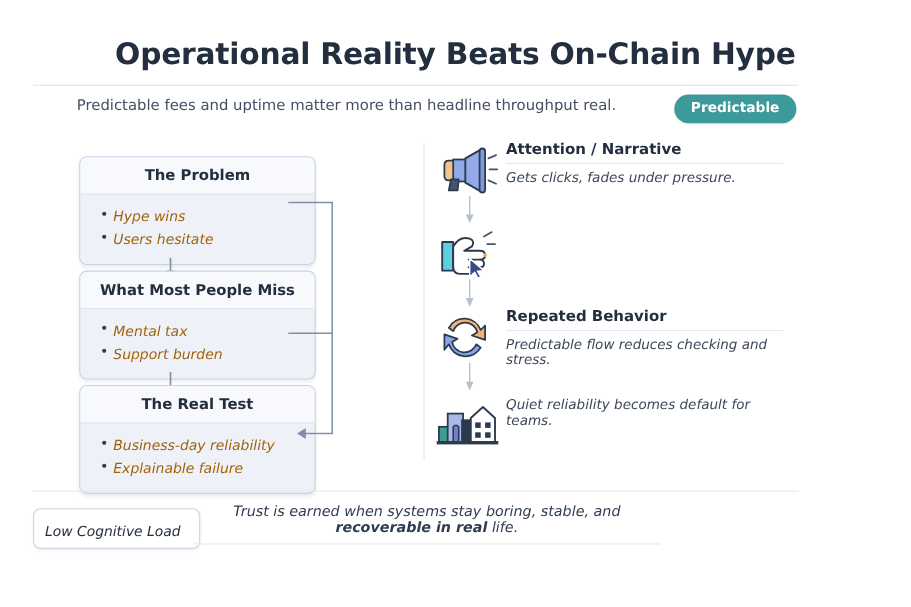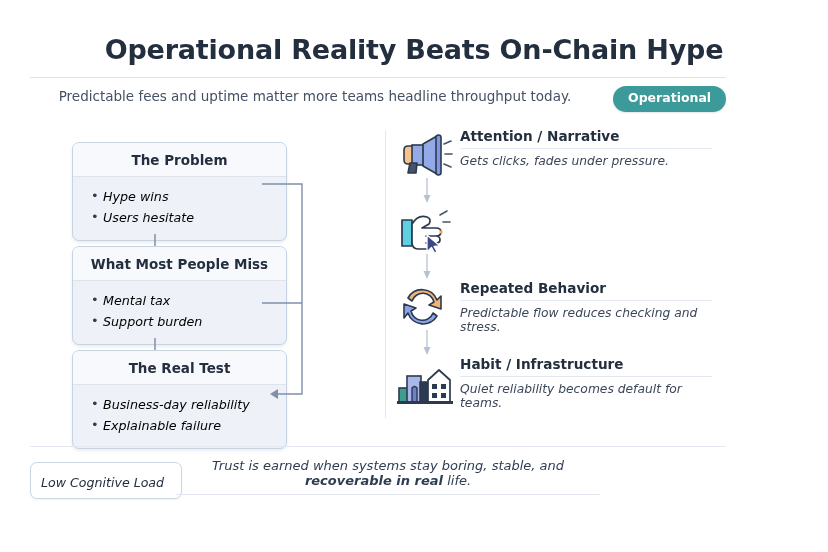--- a/index.html
+++ b/index.html
@@ -53,21 +53,21 @@
   .fbox-head{
     background:#f7f9fc;
     padding:9px 12px 8px 12px;
     font-size:13.5px;font-weight:bold;color:#232f3e;
     text-align:center;
     border-bottom:1px solid #dde4ee;
   }
   .fbox-body{padding:7px 12px 9px 18px;}
   .fbox-body li{
     list-style:none;
-    font-size:12.7px;color:#000000;
+    font-size:12.7px;color:#a16207;
     margin:5px 0 6px 0;
     position:relative;padding-left:12px;
     font-style:italic;
   }
   .fbox-body li:before{
     content:"\2022";position:absolute;left:0;top:-1px;
     color:#2f3d52;font-size:13px;font-style:normal;
   }
   .fbox-body ul{margin:0;padding:0;}
 
@@ -129,22 +129,22 @@
   }
   .trust b{font-weight:bold;}
 </style>
 </head>
 <body>
 
 <div class="canvas">
 
   <div class="title">Operational Reality Beats On-Chain Hype</div>
   <div class="title-rule"></div>
-  <div class="subtitle">Predictable fees and uptime matter more teams headline throughput today.</div>
-  <div class="badge">Operational</div>
+  <div class="subtitle">Predictable fees and uptime matter more than headline throughput real.</div>
+  <div class="badge">Predictable</div>
 
   <div class="flow">
 
     <div class="fbox" style="top:0px;">
       <div class="fbox-head">The Problem</div>
       <div class="fbox-body">
         <ul>
           <li>Hype wins</li>
           <li>Users hesitate</li>
         </ul>
@@ -271,21 +271,20 @@
           <path d="M32 22 L43 12 L54 22 L54 44 L32 44 Z" fill="#ffffff" stroke="#2b3a4f" stroke-width="1.7" stroke-linejoin="round"></path>
           <rect x="36" y="26" width="5" height="5" fill="#2b3a4f"></rect>
           <rect x="45" y="26" width="5" height="5" fill="#2b3a4f"></rect>
           <rect x="36" y="35" width="5" height="5" fill="#2b3a4f"></rect>
           <rect x="45" y="35" width="5" height="5" fill="#2b3a4f"></rect>
           <path d="M16 30 L16 44 L21 44 L21 30 Q18.5 27 16 30 Z" fill="#6f83c4" stroke="#2b3a4f" stroke-width="1.4"></path>
           <rect x="1" y="43" width="56" height="3" fill="#2b3a4f"></rect>
         </svg>
       </div>
       <div class="stage-text">
-        <div class="stage-title">Habit / Infrastructure</div>
         <div class="stage-desc">Quiet reliability becomes default for teams.</div>
       </div>
     </div>
   </div>
 
   <div class="foot-rule"></div>
 
   <div class="metric">
     <div class="metric-value">Low Cognitive Load</div>
   </div>

